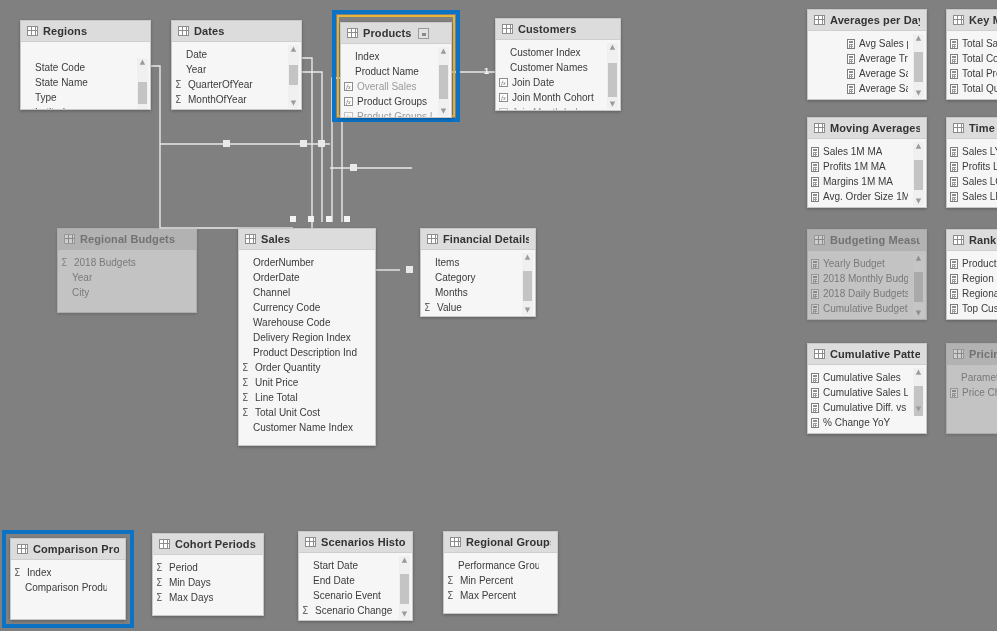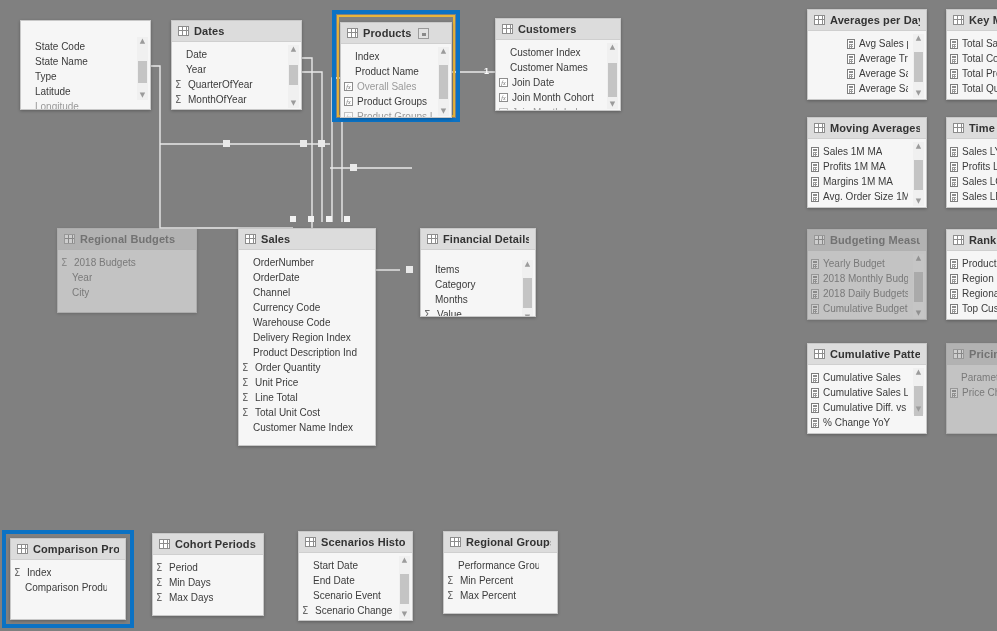--- a/index.html
+++ b/index.html
@@ -237,20 +237,24 @@
     </g>
   </svg>
 
   <div style="position:absolute;left:143px;top:60px;font-size:9px;font-weight:bold;color:#fafafa;">1</div>
   <div style="position:absolute;left:292px;top:52px;font-size:9px;font-weight:bold;color:#fafafa;">1</div>
   <div style="position:absolute;left:292px;top:66px;font-size:9px;font-weight:bold;color:#fafafa;">1</div>
   <div style="position:absolute;left:484px;top:66px;font-size:9px;font-weight:bold;color:#fafafa;">1</div>
 
   <div id="tables-host">
       <div class="tbl" style="left: 20px; top: 20px; width: 131px; height: 90px;">
+        <div class="tbl-hdr">
+          <span class="ico-table"></span>
+          <span class="tbl-title">Regions</span>
+        </div>
         <div class="tbl-body" style="height: 69px; margin-top: 13px;">
           <div class="fld">
             <span class="fld-name">State Code</span>
           </div>
           <div class="fld">
             <span class="fld-name">State Name</span>
           </div>
           <div class="fld">
             <span class="fld-name">Type</span>
           </div>
@@ -426,21 +430,21 @@
           <div class="fld">
             <span class="fld-name">Customer Name Index</span>
           </div>
         </div>
       </div>
       <div class="tbl" style="left: 420px; top: 228px; width: 116px; height: 89px;">
         <div class="tbl-hdr">
           <span class="ico-table"></span>
           <span class="tbl-title">Financial Details</span>
         </div>
-        <div class="tbl-body" style="height: 68px; margin-top: 7px;">
+        <div class="tbl-body" style="height: 68px;">
           <div class="fld">
             <span class="fld-name">Items</span>
           </div>
           <div class="fld">
             <span class="fld-name">Category</span>
           </div>
           <div class="fld">
             <span class="fld-name">Months</span>
           </div>
           <div class="fld">

